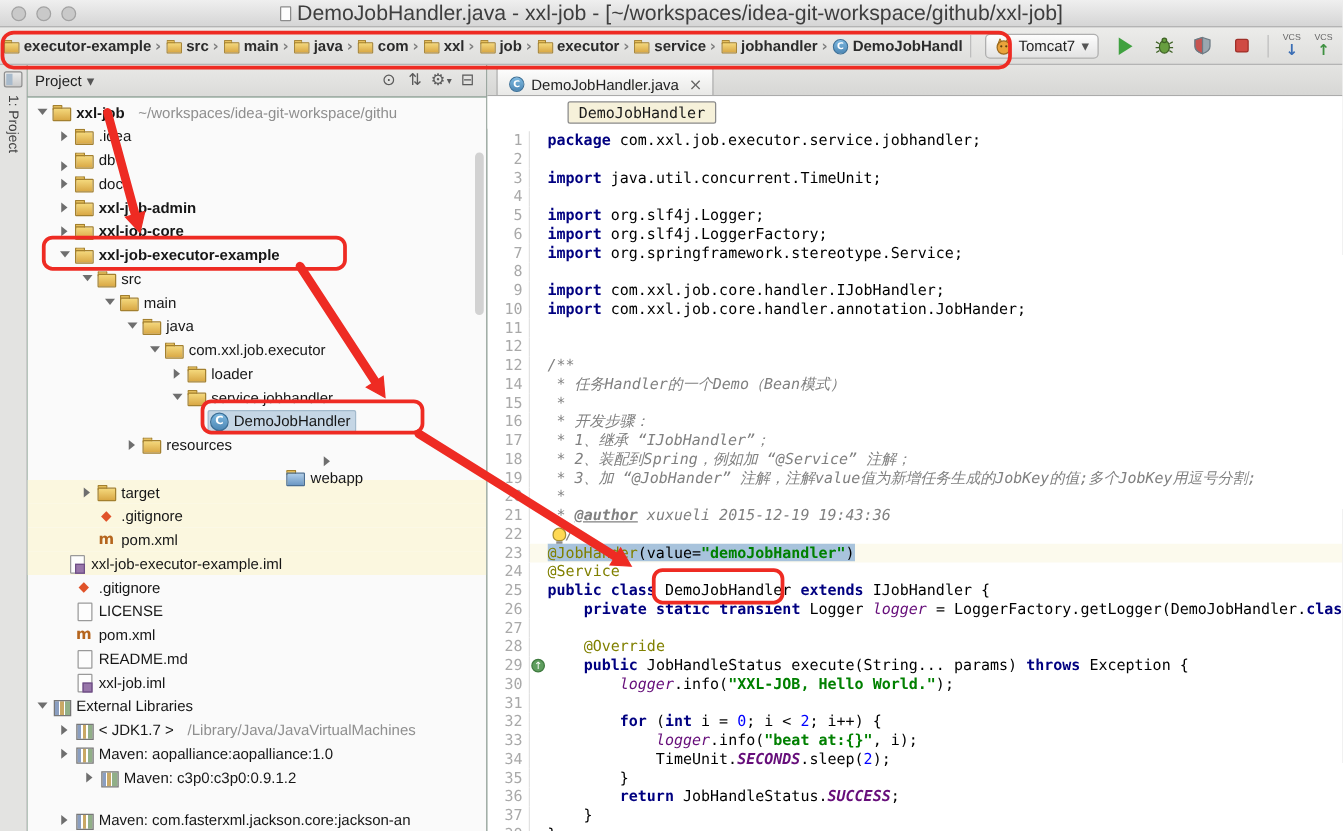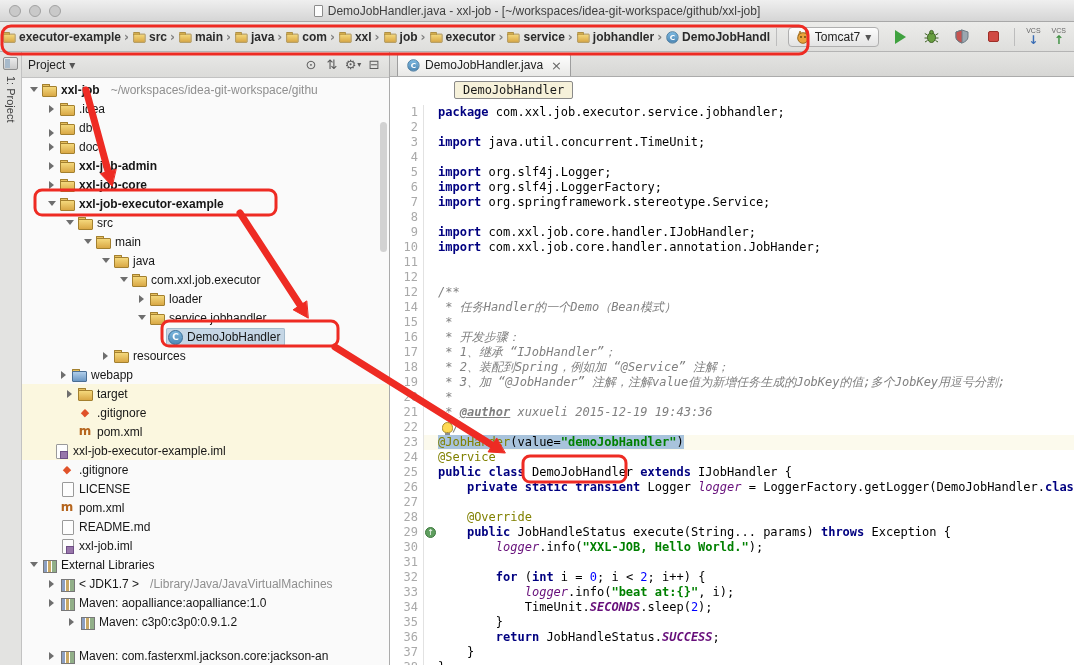--- a/index.html
+++ b/index.html
@@ -3,21 +3,21 @@
 <meta charset="utf-8">
 <style>
 *{margin:0;padding:0;box-sizing:border-box}
 html,body{width:1074px;height:665px;overflow:hidden}
 body{font-family:"Liberation Sans",sans-serif;font-size:12px;color:#222;background:#D9D9D9;position:relative}
 
 
 .titlebar{position:absolute;top:0;left:0;width:100%;height:22px;background:linear-gradient(#EFEFEF,#D5D5D5);border-bottom:1px solid #A8A8A8;display:flex;align-items:center;z-index:2}
 .lights{display:flex;gap:8px;margin-left:9px;z-index:3}
 .light{width:12px;height:12px;border-radius:50%;background:#C9C9C9;border:1px solid #A2A2A2;display:inline-block}
-.wtitle{position:absolute;left:0;right:0;top:0;height:22px;display:flex;align-items:center;justify-content:center;gap:5px;font-size:12px;color:#3E3E3E;pointer-events:none}
+.wtitle{position:absolute;left:0;right:0;top:0;height:22px;display:flex;align-items:center;justify-content:center;gap:5px;font-size:17px;color:#3E3E3E;pointer-events:none}
 .tdoc{width:9px;height:12px;background:#FDFDFD;border:1px solid #8C8C8C;border-radius:1px;display:inline-block}
 
 
 .navbar{position:absolute;top:22px;left:0;width:100%;height:30px;background:linear-gradient(#ECECEA,#DEDEDC);border-bottom:1px solid #B4B4B4;display:flex;align-items:center;padding:0 8px 0 2px;z-index:2}
 .crumbs{display:flex;align-items:center;flex:1;overflow:hidden;white-space:nowrap;height:100%}
 .crumb{display:inline-flex;align-items:center;gap:3px;font-weight:bold;color:#2B2B2B;cursor:pointer}
 .csep{color:#7E7E7E;margin:0 3px;font-weight:bold;font-family:"DejaVu Sans",sans-serif}
 .toolbar{display:flex;align-items:center;gap:11px;margin-left:6px;flex:none}
 .tsep{width:1px;height:18px;background:#BDBDBD}
 .combo{display:flex;align-items:center;gap:5px;padding:2px 7px;border:1px solid #AFAFAF;border-radius:4px;background:linear-gradient(#FDFDFD,#E3E3E3);cursor:pointer}
@@ -69,21 +69,21 @@
 .ic.maven::after{content:"m";position:absolute;inset:0;color:#B5651D;font-weight:bold;font-size:12px;line-height:15px;text-align:center}
 .ic.file::after{content:"";position:absolute;left:3px;top:1px;width:10px;height:13px;background:#FDFDFD;border:1px solid #9A9A9A;border-radius:1px}
 .ic.iml::after{content:"";position:absolute;left:3px;top:1px;width:10px;height:13px;background:#FDFDFD;border:1px solid #9A9A9A;border-radius:1px}
 .ic.iml::before{content:"";position:absolute;right:1px;bottom:0;width:6px;height:6px;background:#9876AA;z-index:1;border:1px solid #6E4E85}
 .ic.lib::after,.ic.jdk::after{content:"";position:absolute;left:2px;top:3px;width:12px;height:11px;border:1px solid #777;background:linear-gradient(90deg,#8A9EC0 0 3px,#FFF 3px 4px,#C9A865 4px 7px,#FFF 7px 8px,#91AF88 8px 12px)}
 .bic{transform:scale(.82);margin:-2px -1px}
 
 
 .editor{flex:1;min-width:0;display:flex;flex-direction:column;background:#FFF;position:relative}
 .tabbar{height:25px;flex:none;background:linear-gradient(#E4E4E2,#D7D7D5);border-bottom:1px solid #ABABAB;display:flex;align-items:flex-end;padding-left:7px}
-.tab{height:23px;background:linear-gradient(#FEFEFE,#E9E9E7);border:1px solid #9E9E9E;border-bottom:none;border-radius:3px 3px 0 0;display:flex;align-items:center;gap:5px;padding:0 8px;cursor:pointer}
+.tab{height:23px;background:linear-gradient(#FEFEFE,#E9E9E7);border:1px solid #9E9E9E;border-bottom:none;border-radius:3px 3px 0 0;display:flex;align-items:flex-start;gap:5px;padding:7px 8px;cursor:pointer}
 .tabclose{color:#666;font-size:13px;margin-left:3px;cursor:pointer;font-family:"DejaVu Sans",sans-serif}
 .tagrow{height:26px;flex:none;background:#FFF;display:flex;align-items:center;padding-left:64px}
 .tag{background:#F6F1DA;border:1px solid #8A8A8A;border-radius:2px;padding:1px 8px;font-family:"DejaVu Sans Mono",monospace;font-size:12px;color:#1A1A1A}
 .codewrap{flex:1;overflow:hidden;font-family:"DejaVu Sans Mono",monospace;font-size:12px;line-height:15px;padding-top:2px;position:relative;cursor:text}
 .cl{display:flex;height:15px}
 .gut{width:34px;flex:none;text-align:right;color:#A9A9A9;padding-right:5px;border-right:1px solid #E2E2E2;user-select:none}
 .mark{width:14px;flex:none;position:relative}
 .codeline{flex:1;min-width:0;white-space:pre}
 .cl.caret .codeline,.cl.caret .mark{background:#FCFAED}
 .selbg{background:#A8C3DC}
@@ -344,21 +344,21 @@
             <span class="tlabel">DemoJobHandler</span>
           </span>
         </div>
         <div class="trow" style="padding-left: 78px;">
           <span class="chev c"></span>
           <span class="rowc">
             <span class="ic folder"></span>
             <span class="tlabel">resources</span>
           </span>
         </div>
-        <div class="trow" style="padding-left: 36px;">
+        <div class="trow" style="padding-left: 112px; flex-direction: column;">
           <span class="chev c"></span>
           <span class="rowc">
             <span class="ic webapp"></span>
             <span class="tlabel">webapp</span>
           </span>
         </div>
         <div class="trow rowbg" style="padding-left: 42px;">
           <span class="chev c"></span>
           <span class="rowc">
             <span class="ic folder"></span>

